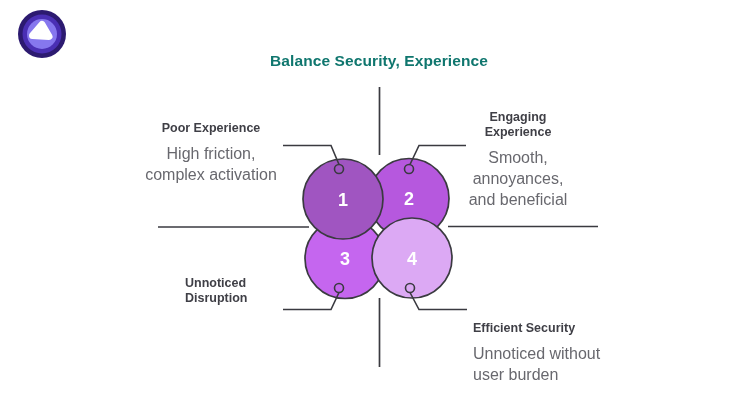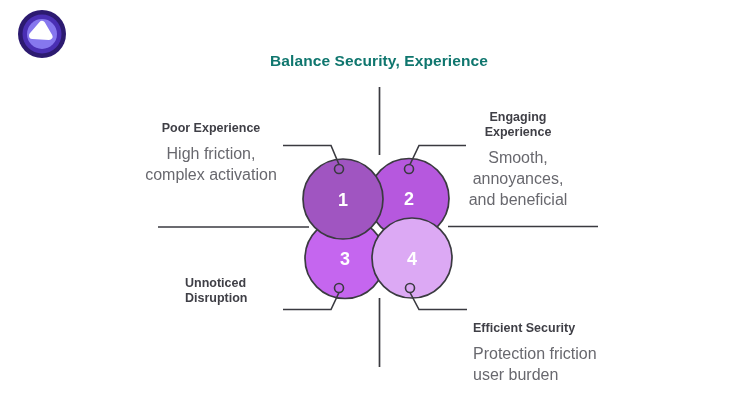--- a/index.html
+++ b/index.html
@@ -85,14 +85,14 @@
   <div class="h">Engaging Experience</div>
   <div class="d">Smooth, annoyances, and beneficial</div>
 </div>
 
 <div class="qlabel" id="q-bl">
   <div class="h">Unnoticed Disruption</div>
 </div>
 
 <div class="qlabel" id="q-br">
   <div class="h">Efficient Security</div>
-  <div class="d">Protection friction user burden</div>
+  <div class="d">Unnoticed without user burden</div>
 </div>
 
 </body></html>

